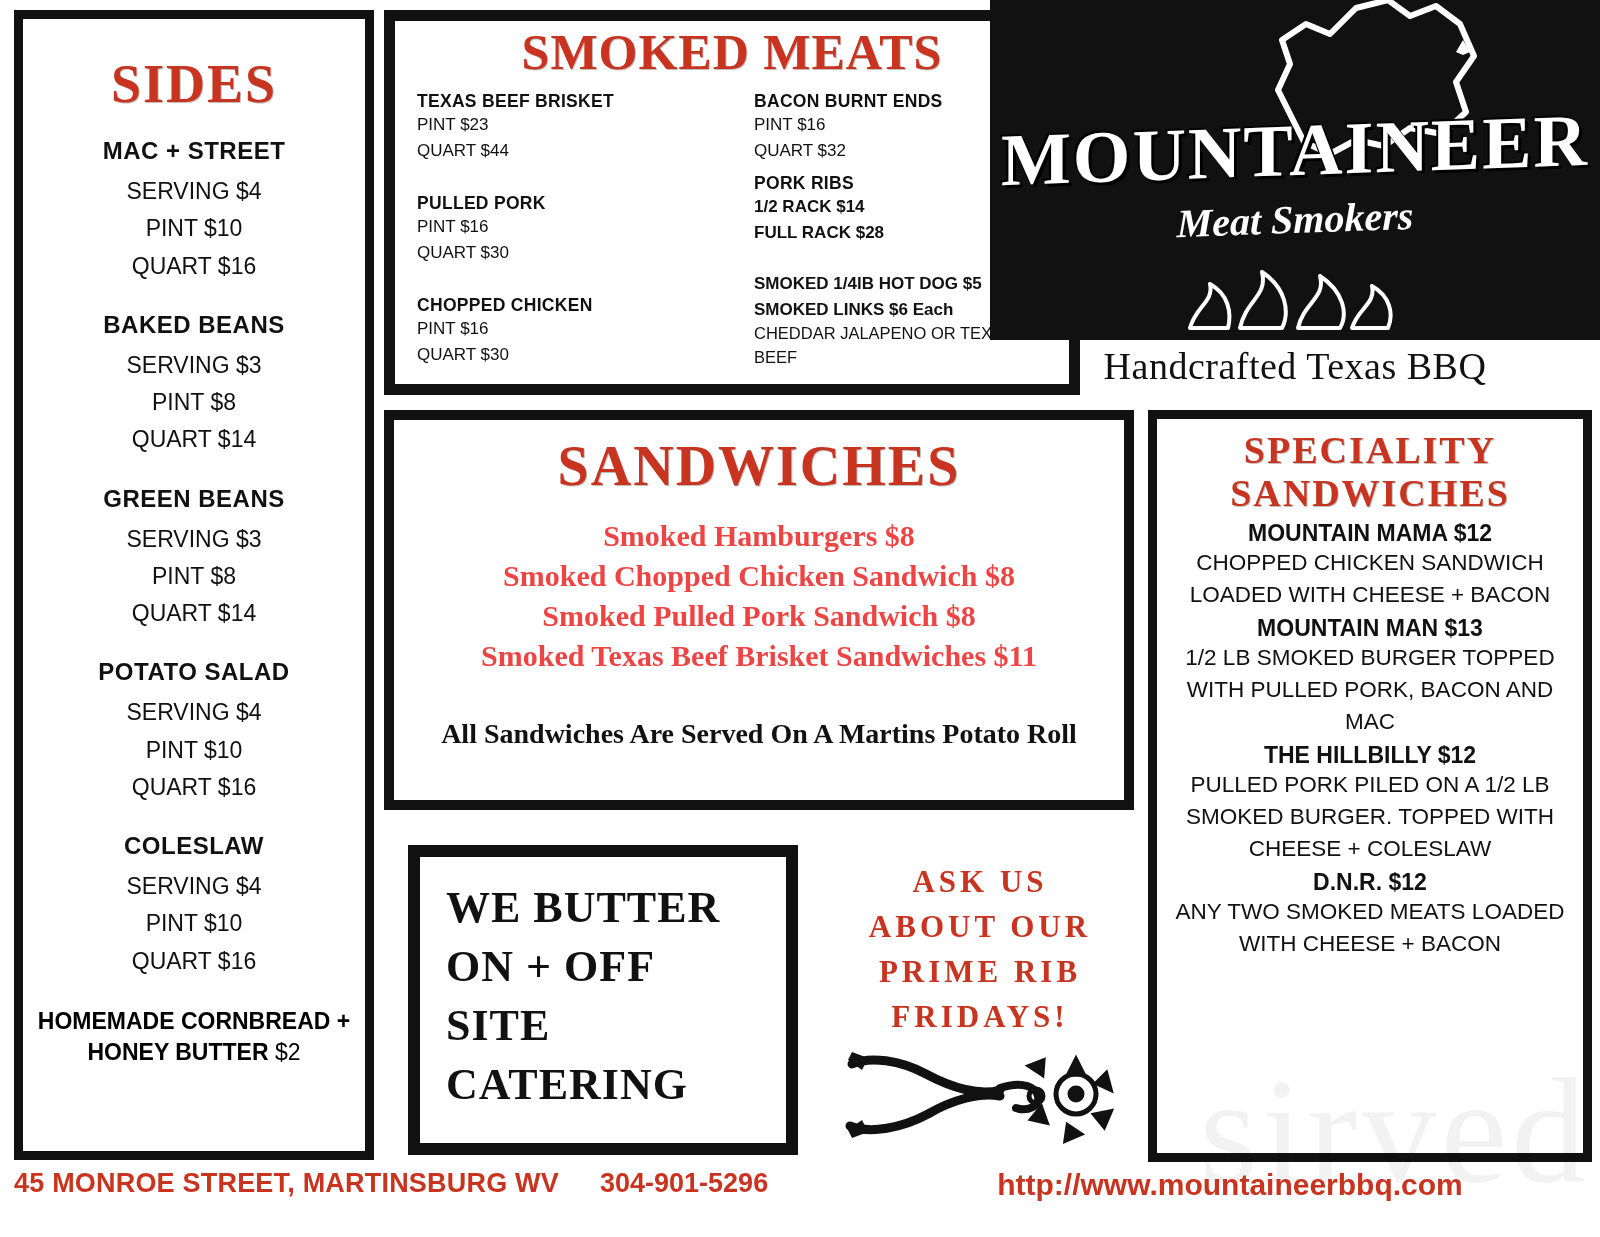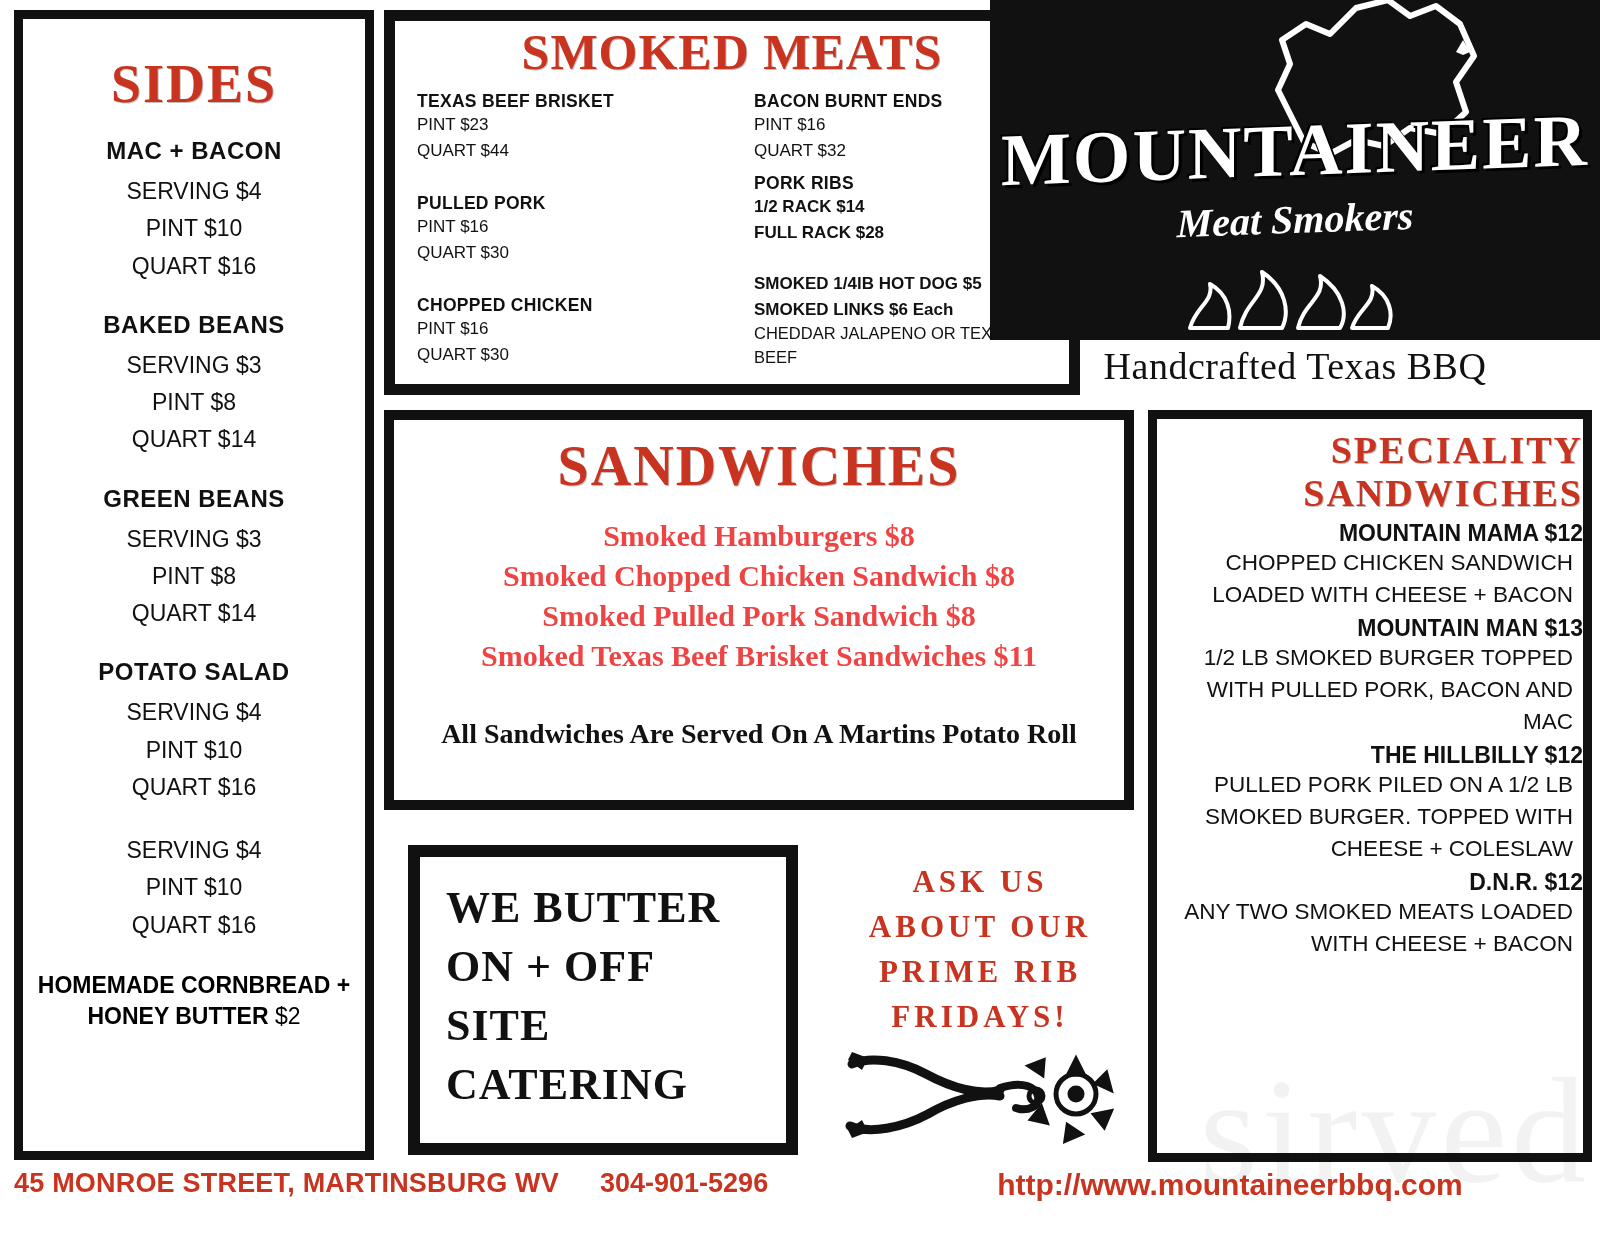--- a/index.html
+++ b/index.html
@@ -251,21 +251,21 @@
     height: 130px;
   }
 
   
   #spec-box {
     left: 1148px;
     top: 410px;
     width: 444px;
     height: 752px;
     border-width: 9px;
-    text-align: right;
+    text-align: center;
     overflow: hidden;
   }
   #spec-title {
     font-size: 38px;
     line-height: 1.12;
     margin-top: 10px;
     margin-bottom: 6px;
   }
   .spec-name {
     font-weight: bold;
@@ -322,21 +322,21 @@
 </style>
 </head>
 <body>
 
 <div class="page">
 
   <div class="framed" id="sides-box">
     <div class="section-title-red" id="sides-title">SIDES</div>
 
     <div class="side-item">
-      <div class="side-name">MAC + BACON</div>
+      <div class="side-name">MAC + STREET</div>
       <div class="side-price">SERVING $4</div>
       <div class="side-price">PINT $10</div>
       <div class="side-price">QUART $16</div>
     </div>
 
     <div class="side-item">
       <div class="side-name">BAKED BEANS</div>
       <div class="side-price">SERVING $3</div>
       <div class="side-price">PINT $8</div>
       <div class="side-price">QUART $14</div>
@@ -350,20 +350,21 @@
     </div>
 
     <div class="side-item">
       <div class="side-name">POTATO SALAD</div>
       <div class="side-price">SERVING $4</div>
       <div class="side-price">PINT $10</div>
       <div class="side-price">QUART $16</div>
     </div>
 
     <div class="side-item">
+      <div class="side-name">COLESLAW</div>
       <div class="side-price">SERVING $4</div>
       <div class="side-price">PINT $10</div>
       <div class="side-price">QUART $16</div>
     </div>
 
     <div id="cornbread">
       <span>HOMEMADE CORNBREAD + HONEY BUTTER</span>
       <span class="plain">$2</span>
     </div>
   </div>

